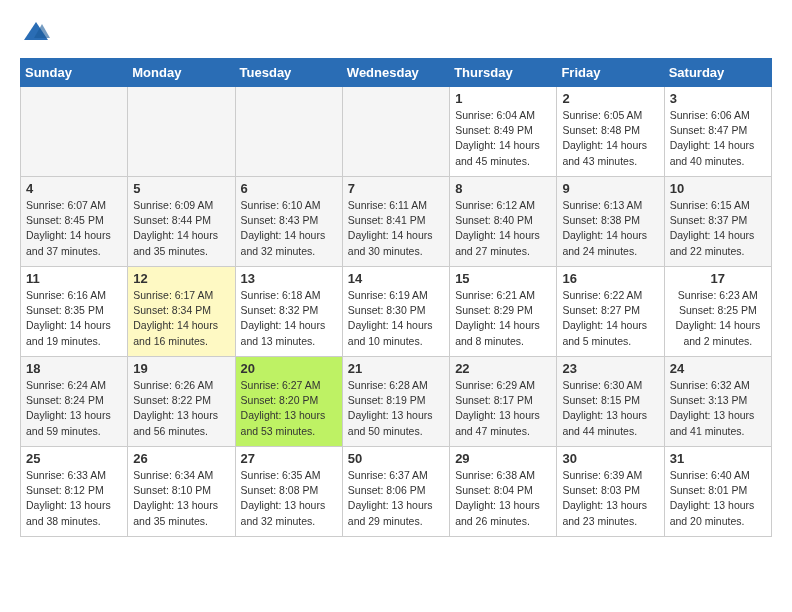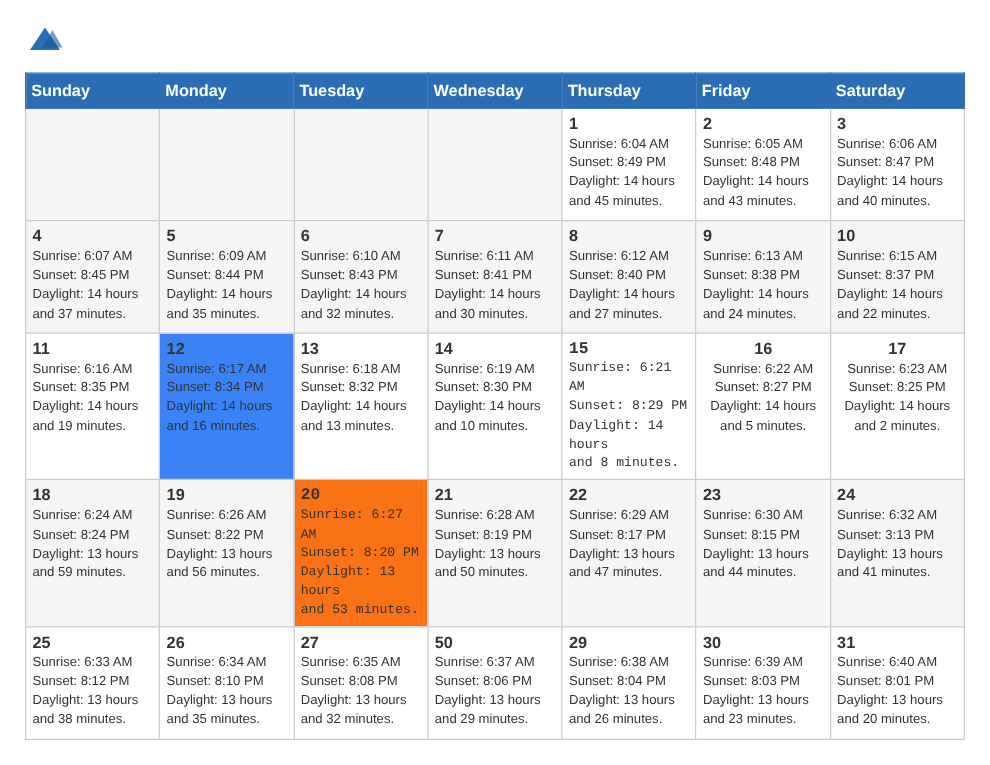--- a/index.html
+++ b/index.html
@@ -205,49 +205,49 @@
         </td>
       </tr>
       <tr>
         <td style="background: rgb(255, 255, 255);">
           <span class="day-num">11</span>
           <div class="day-info" style="white-space: pre-line;">Sunrise: 6:16 AM
 Sunset: 8:35 PM
 Daylight: 14 hours
 and 19 minutes.</div>
         </td>
-        <td style="background: #3b82f6;">
+        <td style="background: #fef9c3;">
           <span class="day-num">12</span>
           <div class="day-info" style="white-space: pre-line;">Sunrise: 6:17 AM
 Sunset: 8:34 PM
 Daylight: 14 hours
 and 16 minutes.</div>
         </td>
         <td style="background: rgb(255, 255, 255);">
           <span class="day-num">13</span>
           <div class="day-info" style="white-space: pre-line;">Sunrise: 6:18 AM
 Sunset: 8:32 PM
 Daylight: 14 hours
 and 13 minutes.</div>
         </td>
         <td style="background: rgb(255, 255, 255);">
           <span class="day-num">14</span>
           <div class="day-info" style="white-space: pre-line;">Sunrise: 6:19 AM
 Sunset: 8:30 PM
 Daylight: 14 hours
 and 10 minutes.</div>
         </td>
-        <td style="background: rgb(255, 255, 255); font-family: Liberation Mono, monospace;">
+        <td style="background: rgb(255, 255, 255);">
           <span class="day-num">15</span>
           <div class="day-info" style="white-space: pre-line;">Sunrise: 6:21 AM
 Sunset: 8:29 PM
 Daylight: 14 hours
 and 8 minutes.</div>
         </td>
-        <td style="background: rgb(255, 255, 255); text-align: center;">
+        <td style="background: rgb(255, 255, 255);">
           <span class="day-num">16</span>
           <div class="day-info" style="white-space: pre-line;">Sunrise: 6:22 AM
 Sunset: 8:27 PM
 Daylight: 14 hours
 and 5 minutes.</div>
         </td>
         <td style="background: rgb(255, 255, 255); text-align: center;">
           <span class="day-num">17</span>
           <div class="day-info" style="white-space: pre-line;">Sunrise: 6:23 AM
 Sunset: 8:25 PM
@@ -263,21 +263,21 @@
 Daylight: 13 hours
 and 59 minutes.</div>
         </td>
         <td style="background: rgb(245, 245, 245);">
           <span class="day-num">19</span>
           <div class="day-info" style="white-space: pre-line;">Sunrise: 6:26 AM
 Sunset: 8:22 PM
 Daylight: 13 hours
 and 56 minutes.</div>
         </td>
-        <td style="background: #f97316; font-family: Liberation Mono, monospace;">
+        <td style="background: #bef264;">
           <span class="day-num">20</span>
           <div class="day-info" style="white-space: pre-line;">Sunrise: 6:27 AM
 Sunset: 8:20 PM
 Daylight: 13 hours
 and 53 minutes.</div>
         </td>
         <td style="background: rgb(245, 245, 245);">
           <span class="day-num">21</span>
           <div class="day-info" style="white-space: pre-line;">Sunrise: 6:28 AM
 Sunset: 8:19 PM

